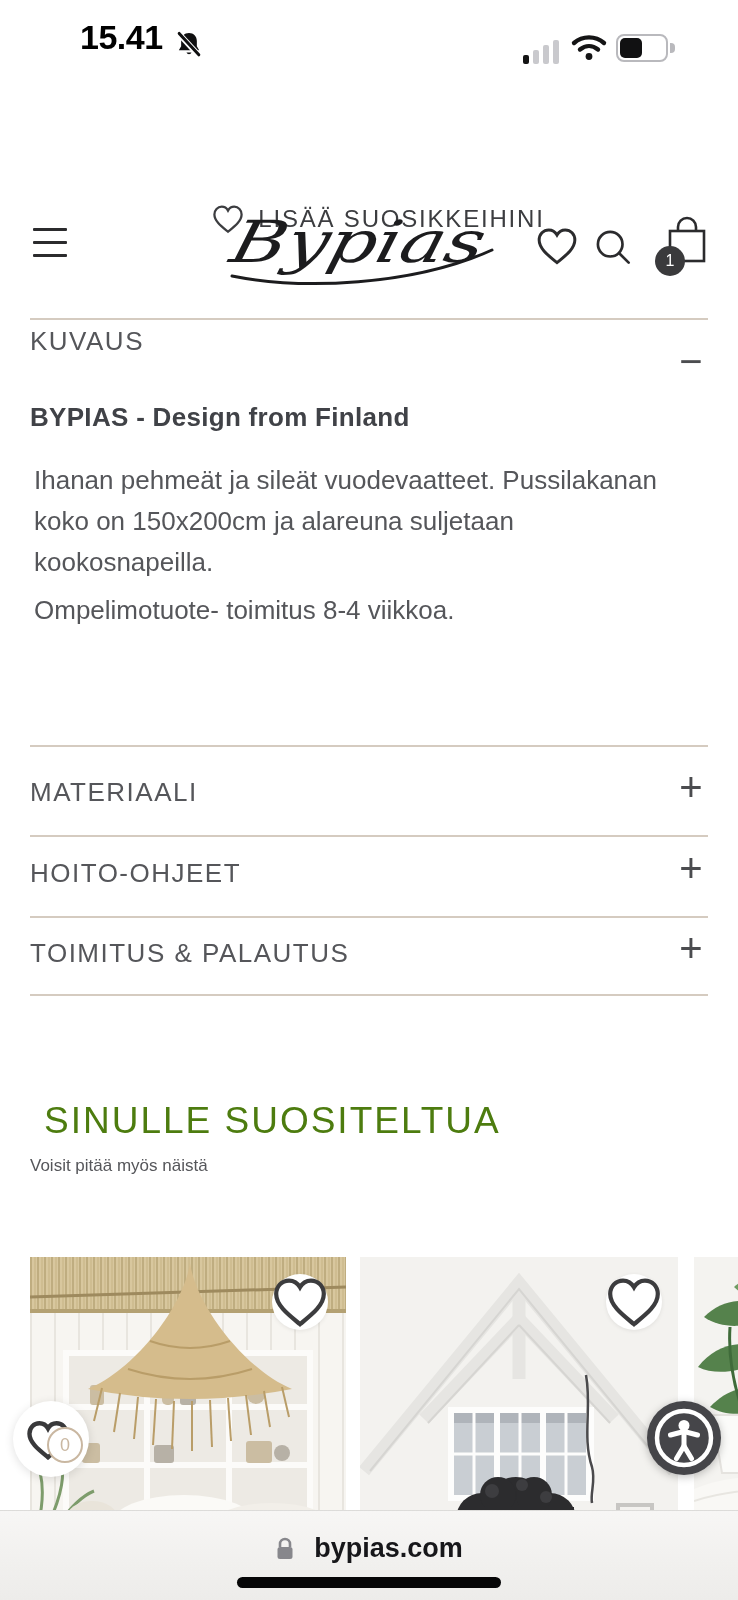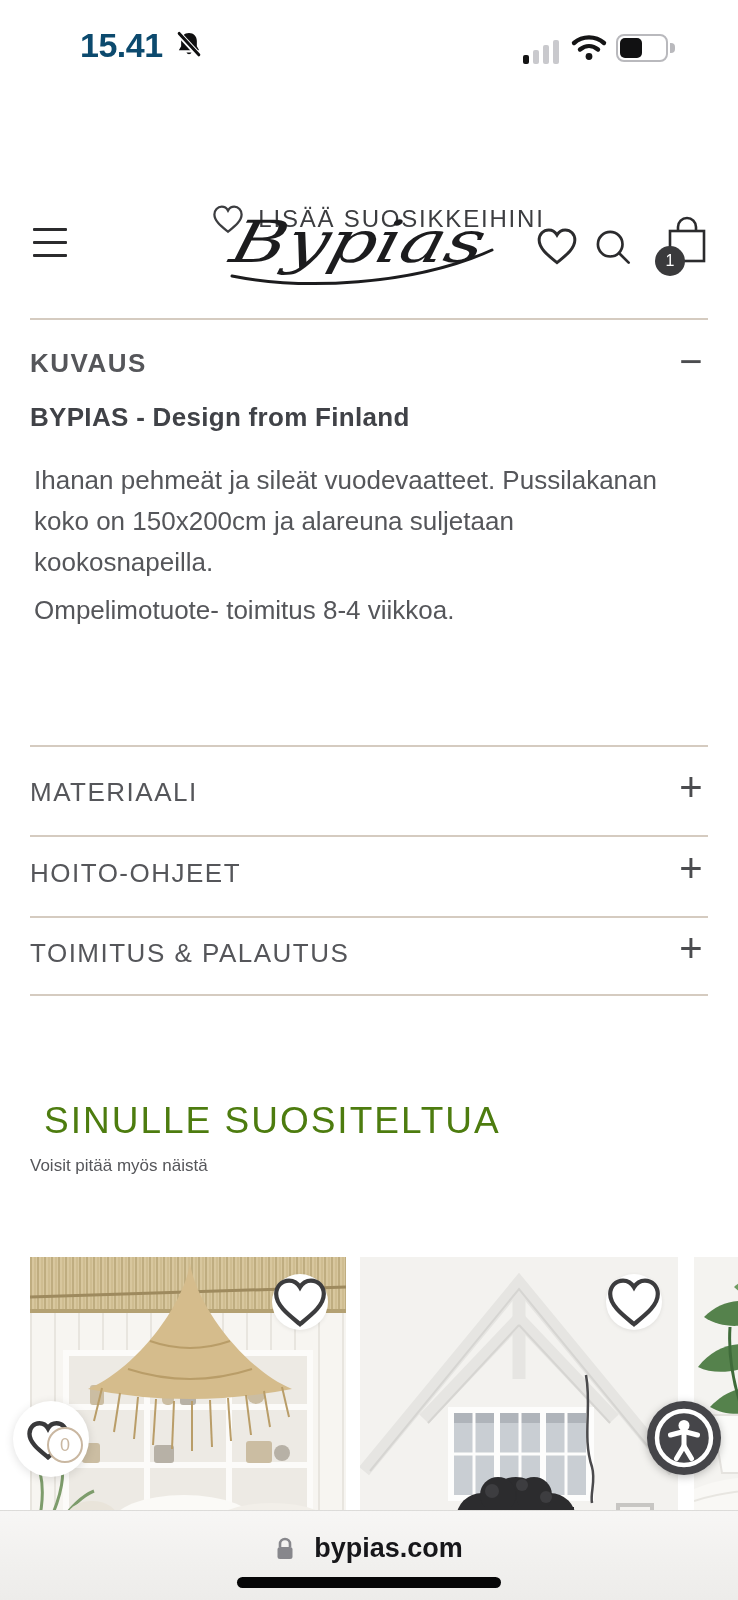--- a/index.html
+++ b/index.html
@@ -8,22 +8,22 @@
     position:relative; width:738px; height:1600px; margin:0 auto;
     background:#ffffff; overflow:hidden;
     font-family:"Liberation Sans", sans-serif; color:#55565a;
     -webkit-font-smoothing:antialiased;
   }
   svg { display:block; }
 
   
   .status-bar { position:absolute; top:0; left:0; width:100%; height:88px; }
   .status-time {
-    position:absolute; left:80px; top:26px; font-size:34px; font-weight:700;
-    color:#0c4a6e; letter-spacing:-0.5px;
+    position:absolute; left:80px; top:18px; font-size:34px; font-weight:700;
+    color:#000000; letter-spacing:-0.5px;
   }
   .bell-slash { position:absolute; left:174px; top:30px; }
   .signal { position:absolute; left:523px; top:36px; display:flex; align-items:flex-end; gap:4px; height:28px; }
   .signal i { display:block; width:6px; border-radius:2px; background:#c9c9cd; }
   .signal i.b1 { height:9px;  background:#141415; }
   .signal i.b2 { height:14px; }
   .signal i.b3 { height:19px; }
   .signal i.b4 { height:24px; }
   .wifi { position:absolute; left:570px; top:32px; }
   .battery { position:absolute; left:616px; top:34px; width:62px; height:28px; }
@@ -55,21 +55,21 @@
   .fav-label { font-size:24px; letter-spacing:1.8px; color:#3c3d40; white-space:nowrap; }
 
   
   .divider { position:absolute; left:30px; width:678px; height:2px; background:#d5cbc0; }
   .d1{top:318px;} .d2{top:745px;} .d3{top:835px;} .d4{top:916px;} .d5{top:994px;}
   .acc-title { position:absolute; left:30px; font-size:26px; letter-spacing:1.5px; color:#55565a; }
   .acc-toggle {
     position:absolute; right:32px; width:30px; text-align:center;
     font-size:40px; font-weight:300; color:#4b4c4f; line-height:30px; cursor:pointer;
   }
-  .row-kuvaus    .acc-title{ top:348px;font-weight:bold; } .row-kuvaus    .acc-toggle{ top:346px; }
+  .row-kuvaus    .acc-title{ top:326px; } .row-kuvaus    .acc-toggle{ top:346px; }
   .row-materiaali .acc-title{ top:777px; } .row-materiaali .acc-toggle{ top:772px; }
   .row-hoito     .acc-title{ top:858px; } .row-hoito     .acc-toggle{ top:853px; }
   .row-toimitus  .acc-title{ top:938px; } .row-toimitus  .acc-toggle{ top:933px; }
 
   .desc-heading { position:absolute; left:30px; top:402px; font-size:26px; font-weight:700; color:#404247; letter-spacing:0.3px; }
   .desc-para { position:absolute; left:34px; width:664px; font-size:26px; line-height:41px; color:#55565a; font-weight:400; }
   .p1 { top:460px; }
   .p2 { top:590px; }
 
   

